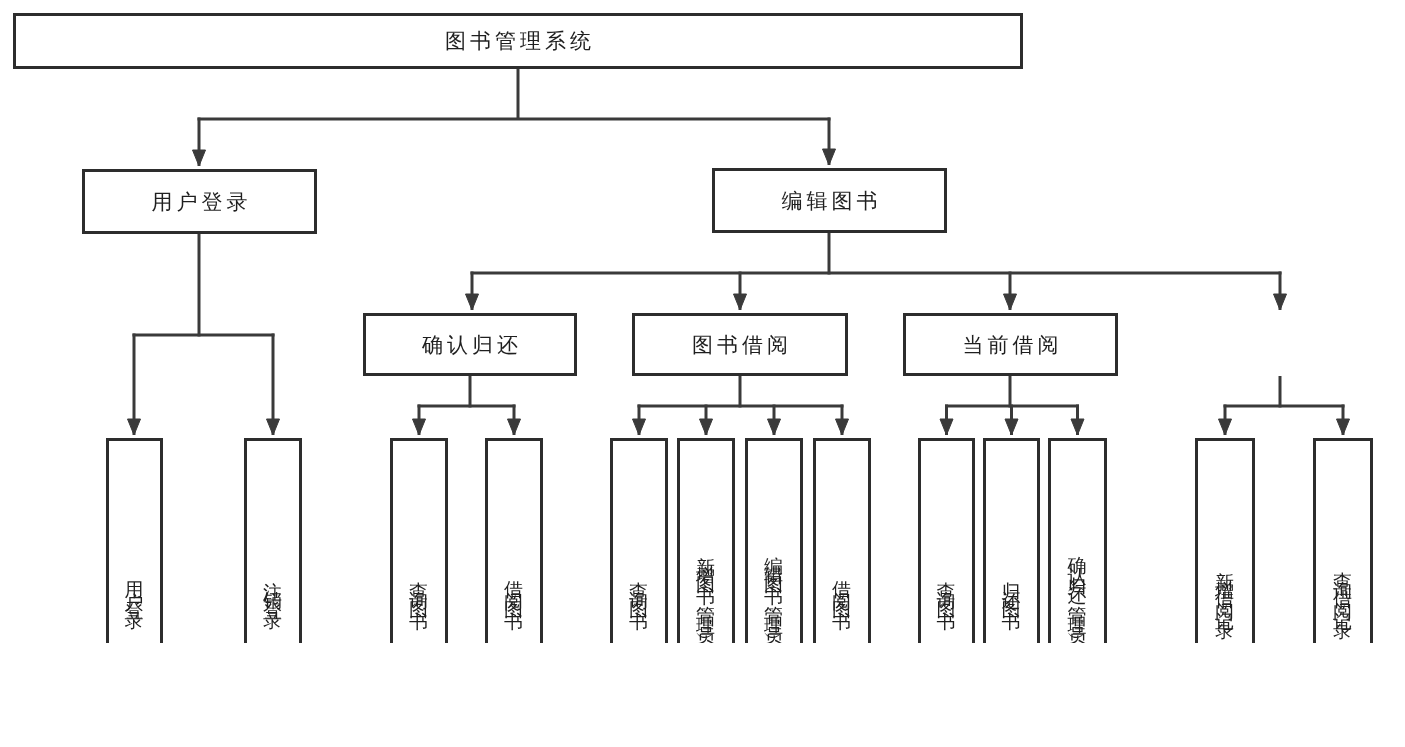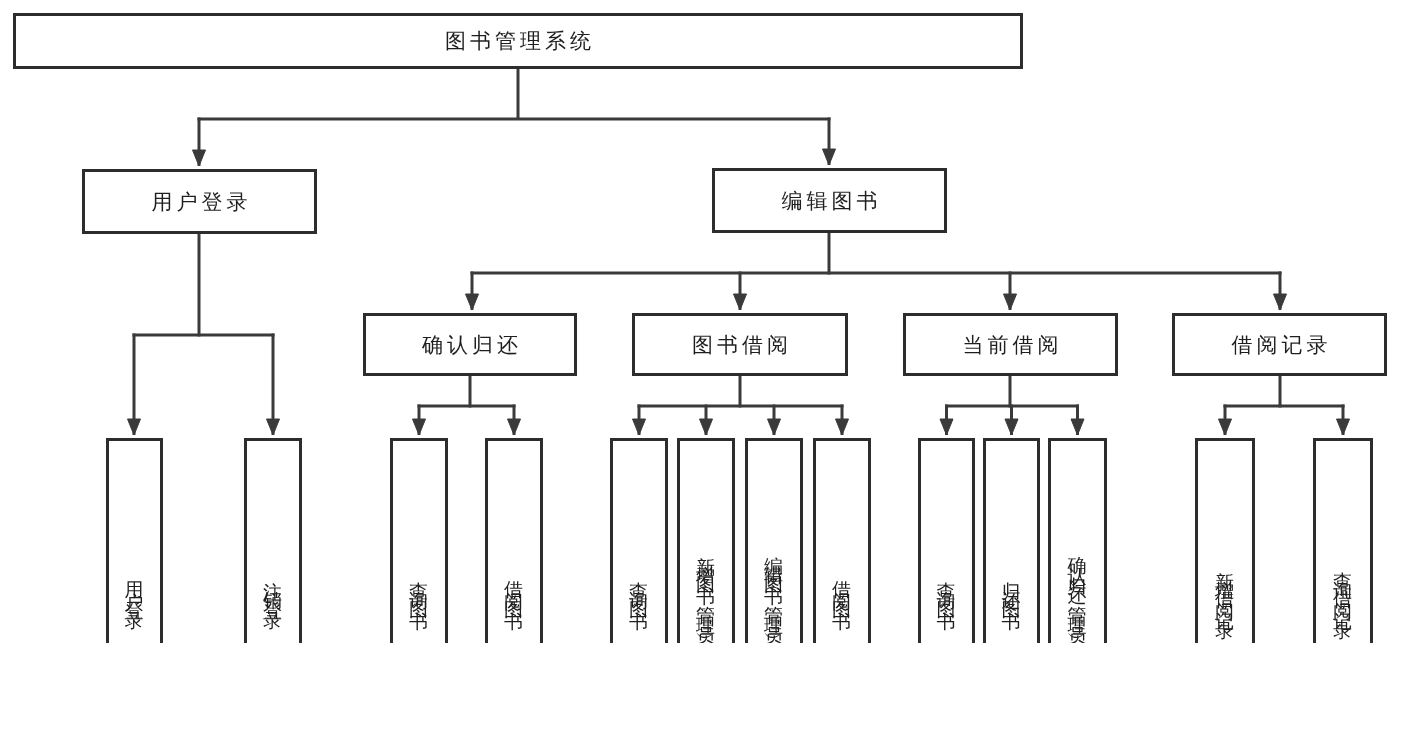--- a/index.html
+++ b/index.html
@@ -121,23 +121,20 @@
 
   <div class="node h" style="left:363px; top:313px; width:214px; height:63px">
     <span>确认归还</span>
   </div>
   <div class="node h" style="left:903px; top:313px; width:215px; height:63px">
     <span>当前借阅</span>
   </div>
   <div class="node h" style="left:632px; top:313px; width:216px; height:63px">
     <span>图书借阅</span>
   </div>
-  <div class="node h" style="left:1172px; top:313px; width:215px; height:63px">
-    <span>借阅记录</span>
-  </div>
 
   <div class="node v" style="left:106px; top:438px; width:57px; height:295px">
     <span>用户登录</span>
   </div>
   <div class="node v" style="left:244px; top:438px; width:58px; height:295px">
     <span>注销登录</span>
   </div>
 
   <div class="node v" style="left:390px; top:438px; width:58px; height:295px">
     <span>查询图书</span>

